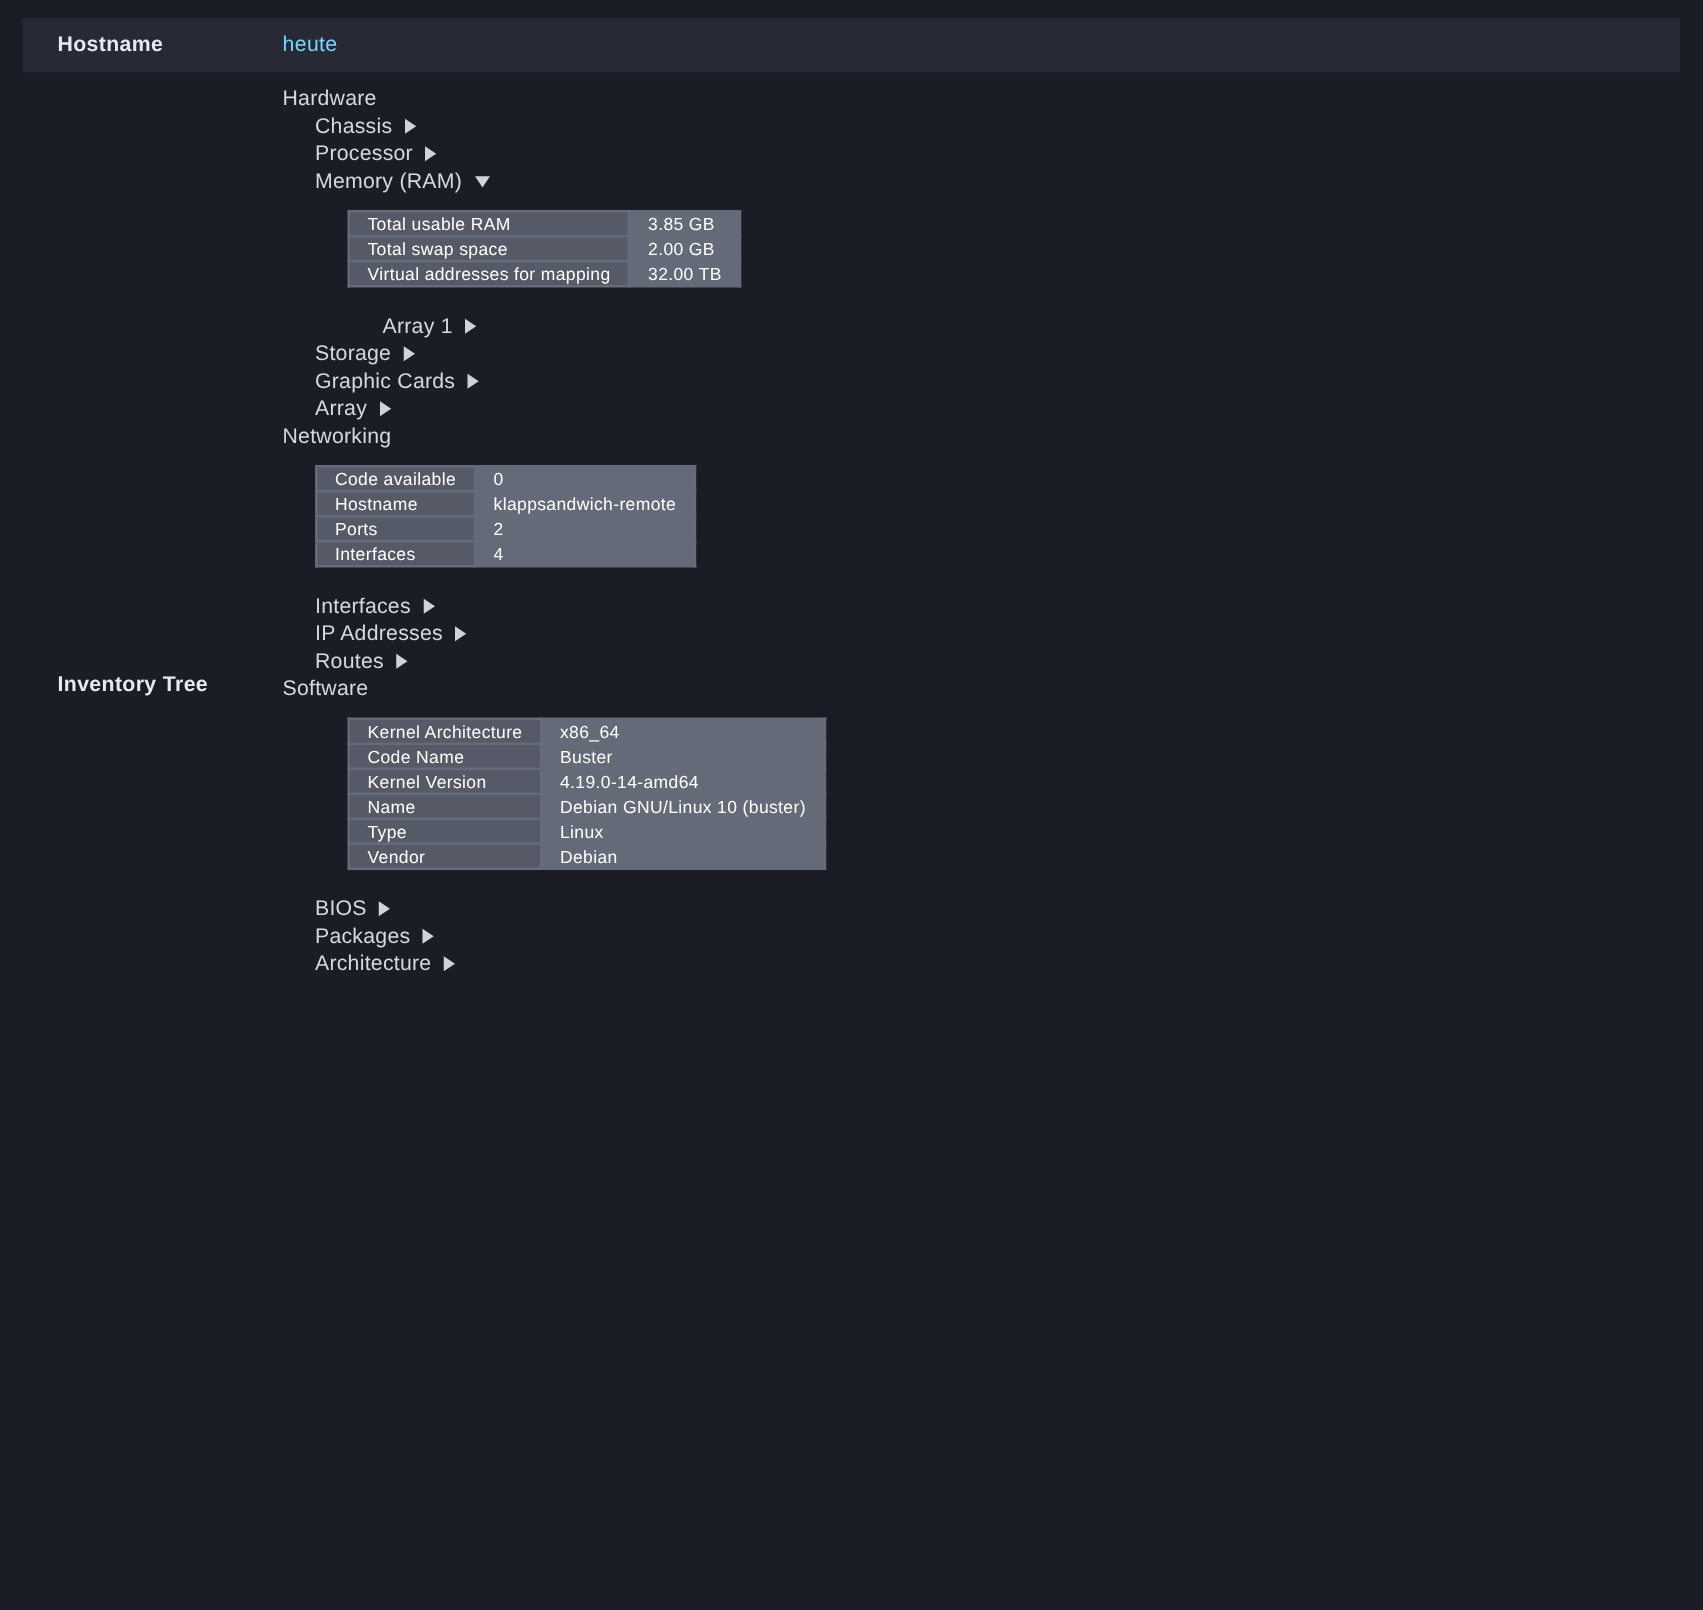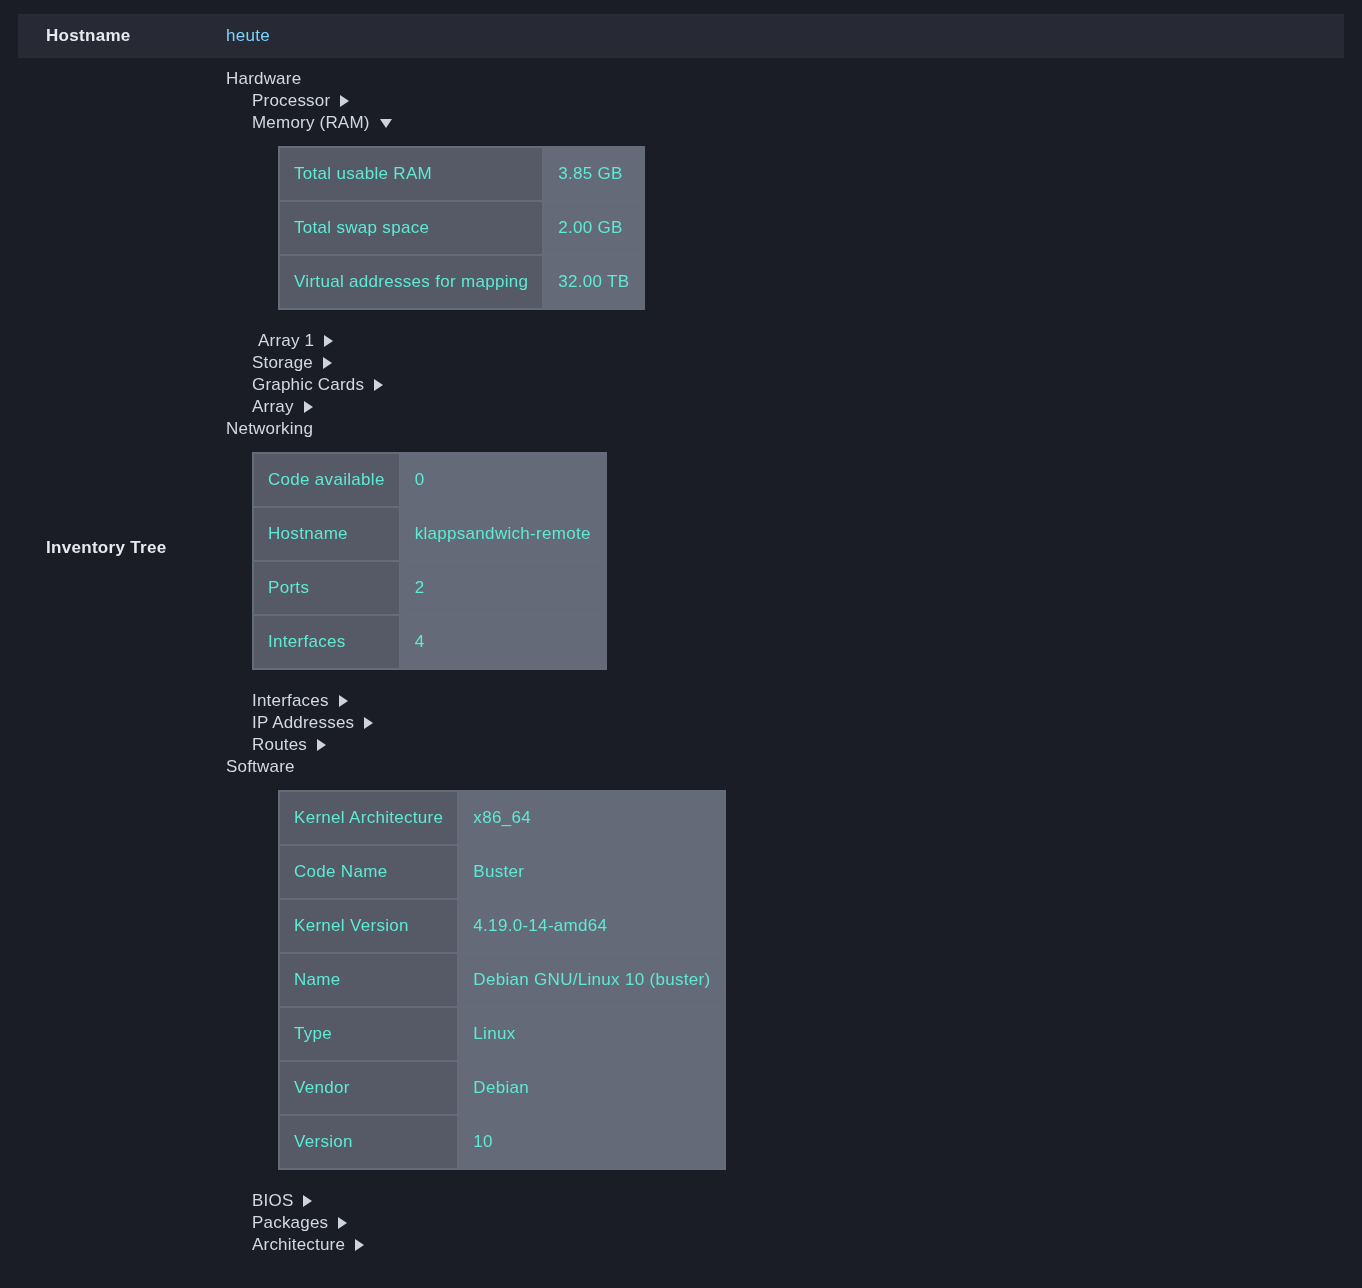--- a/index.html
+++ b/index.html
@@ -62,34 +62,34 @@
     margin-left: 2px;
   }
   .arrow-down {
     border-left: 6px solid transparent;
     border-right: 6px solid transparent;
     border-top: 9px solid #cfd3dc;
     margin-left: 2px;
   }
 
   .indent-1 { margin-left: 26px; }
-  .indent-2 { margin-left: 32px; }
+  .indent-2 { margin-left: 80px; }
   .iconwrap { display:inline-flex; }
 
   .tbl {
     border-collapse: collapse;
     margin: 12px 0 20px 52px;
   }
   .tbl td {
     background: #555a66;
-    padding: 16px 14px;
-    color: #5eead4;
+    padding: 1px 14px;
+    color: #ffffff;
     border: 2px solid #656b78;
     letter-spacing: 0.3px;
-    font-size: 17px;
+    font-size: 14px;
   }
   .tbl td.val { background: #646a77; }
 </style>
 </head>
 <body>
 
 <div class="wrapper">
 
   <div class="hostname-row">
     <div class="hostname-label">Hostname</div>
@@ -117,20 +117,24 @@
               <line x1="2" y1="9" x2="5" y2="9" stroke="#e8a64a"></line>
               <line x1="2" y1="15" x2="5" y2="15" stroke="#e8a64a"></line>
               <line x1="19" y1="12" x2="22" y2="12" stroke="#e8a64a"></line>
               <line x1="19" y1="9" x2="22" y2="9" stroke="#e8a64a"></line>
               <line x1="19" y1="15" x2="22" y2="15" stroke="#e8a64a"></line>
             </svg>
         </span>
       </div>
 
       <div class="node indent-1">
+        <span>Chassis</span>
+        <span class="arrow-right"></span>
+      </div>
+      <div class="node indent-1">
         <span>Processor</span>
         <span class="arrow-right"></span>
       </div>
       <div class="node indent-1">
         <span>Memory (RAM)</span>
         <span class="arrow-down"></span>
       </div>
 
       <table class="tbl">
         <tbody>
@@ -242,24 +246,20 @@
               <td class="val">Debian GNU/Linux 10 (buster)</td>
             </tr>
         <tr>
               <td>Type</td>
               <td class="val">Linux</td>
             </tr>
         <tr>
               <td>Vendor</td>
               <td class="val">Debian</td>
             </tr>
-        <tr>
-              <td>Version</td>
-              <td class="val">10</td>
-            </tr>
       </tbody>
         </table>
 
       <div class="node indent-1">
         <span>BIOS</span>
         <span class="arrow-right"></span>
       </div>
       <div class="node indent-1">
         <span>Packages</span>
         <span class="arrow-right"></span>

